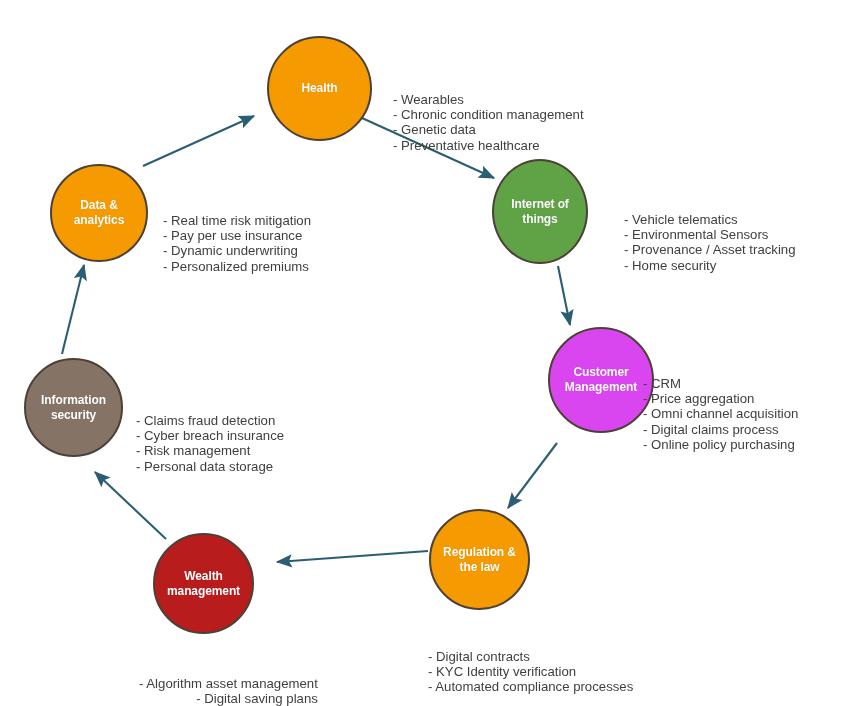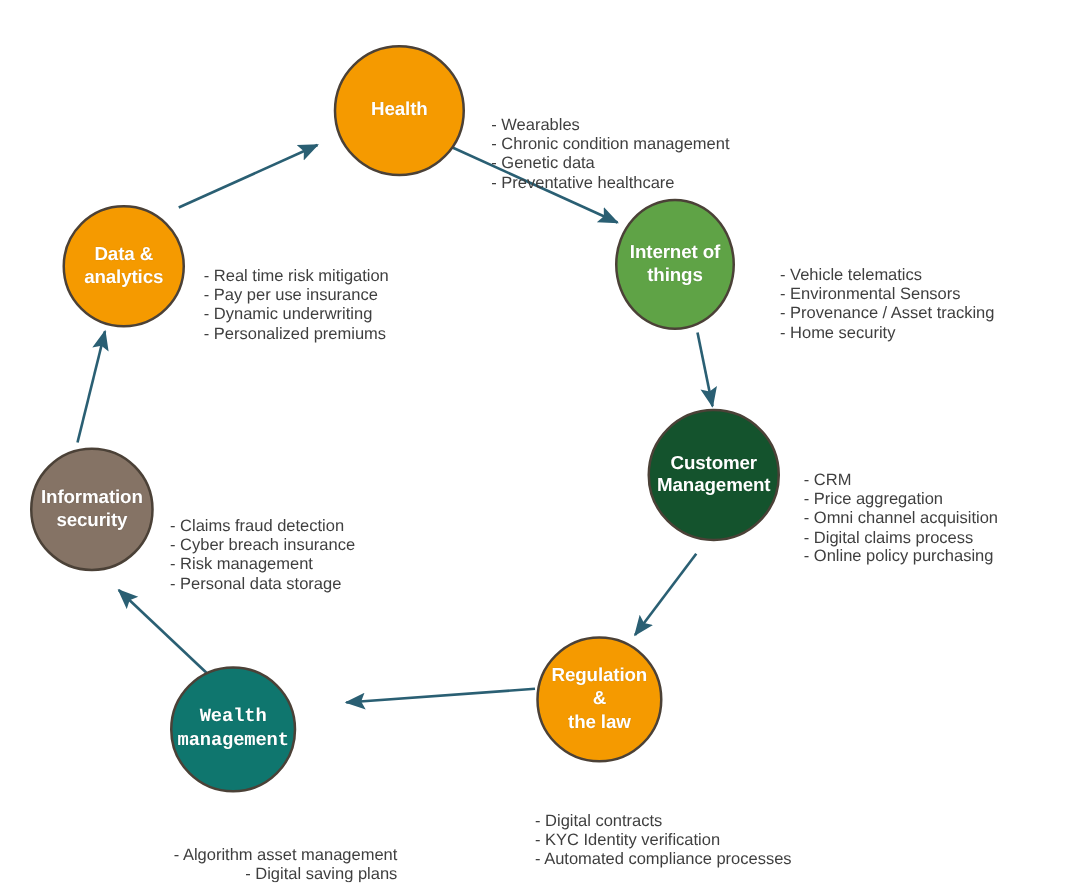--- a/index.html
+++ b/index.html
@@ -30,21 +30,21 @@
     position: absolute;
     border-radius: 50%;
     border: 2px solid #4b4137;
     box-sizing: border-box;
     display: flex;
     align-items: center;
     justify-content: center;
     text-align: center;
     color: #ffffff;
     font-weight: bold;
-    font-size: 15px;
+    font-size: 12px;
     line-height: 1.22;
     letter-spacing: -0.1px;
     text-shadow: 0 0 1px rgba(0,0,0,0.18);
   }
   .node-label {
     display: block;
     padding: 0 6px;
     white-space: pre-line;
   }
   .bullet-block {
@@ -100,21 +100,21 @@
     <span class="node-label">Internet of
 things</span>
   </div>
   <div class="bullet-block" style="left:624px; top:180px;">
     <span class="bullet-line">- Vehicle telematics</span>
     <span class="bullet-line">- Environmental Sensors</span>
     <span class="bullet-line">- Provenance / Asset tracking</span>
     <span class="bullet-line">- Home security</span>
   </div>
 
-  <div class="node" style="left:518px; top:327px; width:106px; height:106px; background:#14532d;">
+  <div class="node" style="left:548px; top:327px; width:106px; height:106px; background:#d946ef;">
     <span class="node-label">Customer
 Management</span>
   </div>
   <div class="bullet-block" style="left:643px; top:344px;">
     <span class="bullet-line">- CRM</span>
     <span class="bullet-line">- Price aggregation</span>
     <span class="bullet-line">- Omni channel acquisition</span>
     <span class="bullet-line">- Digital claims process</span>
     <span class="bullet-line">- Online policy purchasing</span>
   </div>
@@ -122,21 +122,21 @@
   <div class="node" style="left:429px; top:509px; width:101px; height:101px; background:#F59A00;">
     <span class="node-label">Regulation &amp;
 the law</span>
   </div>
   <div class="bullet-block" style="left:428px; top:617px;">
     <span class="bullet-line">- Digital contracts</span>
     <span class="bullet-line">- KYC Identity verification</span>
     <span class="bullet-line">- Automated compliance processes</span>
   </div>
 
-  <div class="node" style="left:136px; top:533px; width:101px; height:101px; background:#0f766e;font-family:Liberation Mono, monospace;">
+  <div class="node" style="left:153px; top:533px; width:101px; height:101px; background:#b91c1c;">
     <span class="node-label">Wealth
 management</span>
   </div>
   <div class="bullet-block" style="left:139px; top:644px;text-align:right;">
     <span class="bullet-line">- Algorithm asset management</span>
     <span class="bullet-line">- Digital saving plans</span>
     <span class="bullet-line">- Pension management</span>
   </div>
 
   <div class="node" style="left:24px; top:358px; width:99px; height:99px; background:#857365;">

